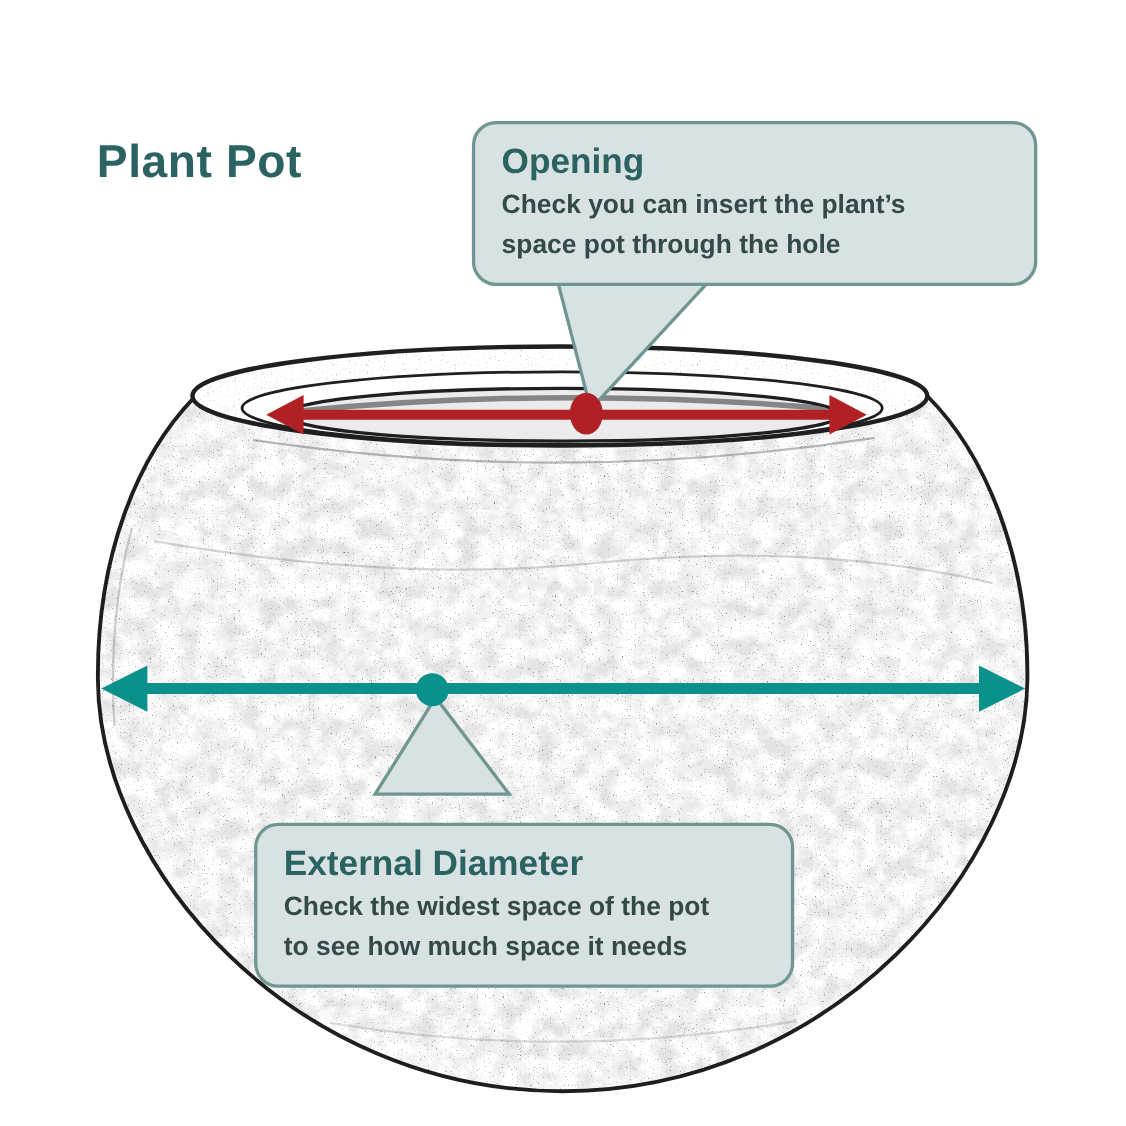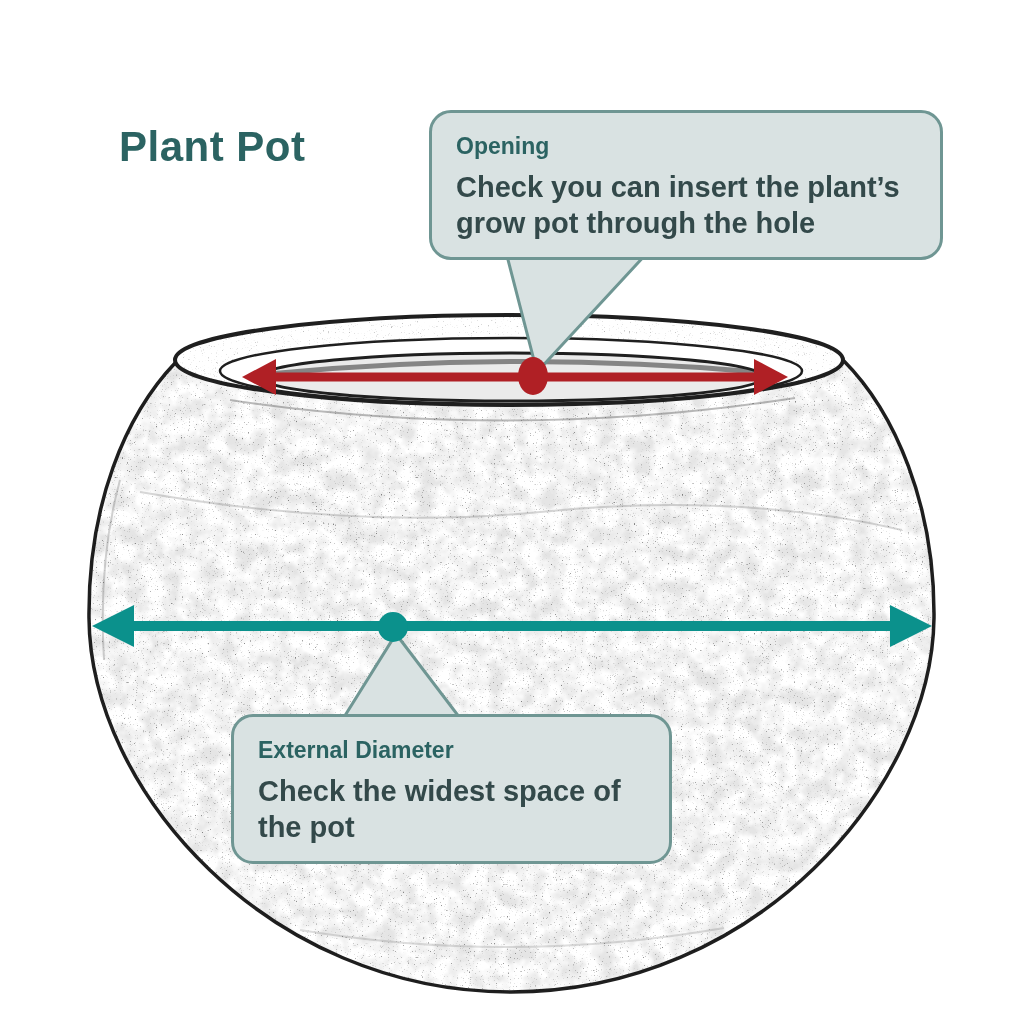--- a/index.html
+++ b/index.html
@@ -7,38 +7,38 @@
     position:relative;width:1024px;height:1024px;background:#ffffff;overflow:hidden;
     font-family:"Liberation Sans", sans-serif;
   }
   .stage svg{position:absolute;left:0;top:0;}
   .page-title{
     position:absolute;left:88px;top:120px;
     font-size:42px;line-height:54px;font-weight:700;
     color:var(--c-heading);
     letter-spacing:0.5px;
   }
-  .page-title span{display:block;margin-left:31px;}
+  .page-title span{display:block;}
   .callout{
     position:absolute;box-sizing:border-box;
     background:var(--c-callout-bg);
     border:3px solid var(--c-callout-border);
     border-radius:22px;
     padding:13px 24px 16px 24px;
   }
   .callout .co-heading{
-    font-size:23px;line-height:40px;font-weight:700;
+    font-size:32px;line-height:40px;font-weight:700;
     color:var(--c-heading);margin:0 0 3px 0;
   }
   .callout .co-line{
-    display:block;font-size:29px;line-height:36px;font-weight:600;
+    display:block;font-size:24px;line-height:36px;font-weight:600;
     color:var(--c-body);
   }
   .co-opening{left:429px;top:110px;width:514px;}
-  .co-diameter{left:231px;top:714px;width:441px;}
+  .co-diameter{left:231px;top:748px;width:491px;}
 
   
   .ink{stroke:var(--c-sketch-ink);}
   .arrow-opening-line{stroke:var(--c-opening-arrow);}
   .arrow-opening-fill{fill:var(--c-opening-arrow);}
   .arrow-diameter-line{stroke:var(--c-diameter-arrow);}
   .arrow-diameter-fill{fill:var(--c-diameter-arrow);}
   .pointer{fill:var(--c-callout-bg);stroke:var(--c-callout-border);stroke-width:3;}
 </style>
 </head>
@@ -101,21 +101,22 @@
     <circle class="arrow-diameter-fill" cx="393" cy="627" r="15"></circle>
   </svg>
 
   <div class="page-title">
     <span>Plant Pot</span>
   </div>
 
   <div class="callout co-opening">
     <div class="co-heading">Opening</div>
     <span class="co-line">Check you can insert the plant’s</span>
-    <span class="co-line">grow pot through the hole</span>
+    <span class="co-line">space pot through the hole</span>
   </div>
 
   <div class="callout co-diameter">
     <div class="co-heading">External Diameter</div>
     <span class="co-line">Check the widest space of the pot</span>
+    <span class="co-line">to see how much space it needs</span>
   </div>
 
 </div>
 
 </body></html>

